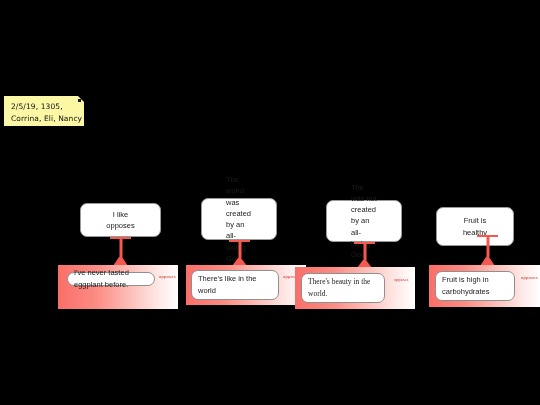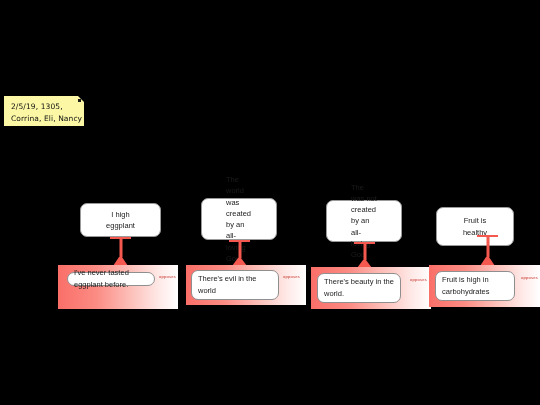--- a/index.html
+++ b/index.html
@@ -132,21 +132,21 @@
 
   <div class="sticky" style="left:4px; top:96px; width:80px; height:30px;">
     <div class="sticky-line">2/5/19, 1305,</div>
     <div class="sticky-line">Corrina, Eli, Nancy</div>
     <span class="sticky-fold"></span>
     <span class="sticky-fold-inner"></span>
   </div>
 
   <div class="group">
     <div class="claim-box" style="left:80px; top:203px; width:81px; height:34px;">
-      <span>I high eggplant</span>
+      <span>I like opposes</span>
     </div>
     <div class="connector" style="left:110px; top:237px; width:21px; height:29px;">
       <span class="conn-tbar"></span>
       <span class="conn-stem" style="height:18px;"></span>
       <span class="conn-flare" style="top:20px; height:9px;"></span>
     </div>
     <div class="oppose-panel" style="left:58px; top:265px; width:120px; height:44px;">
       <div class="oppose-box" style="left:9px; top:7px; width:88px; height:14px;">
         <span>I've never tasted eggplant before.</span>
       </div>
@@ -158,36 +158,36 @@
     <div class="claim-box left-align" style="left:201px; top:198px; width:76px; height:42px;">
       <span>The world was created by an all-loving God.</span>
     </div>
     <div class="connector" style="left:229px; top:240px; width:21px; height:26px;">
       <span class="conn-tbar"></span>
       <span class="conn-stem" style="height:16px;"></span>
       <span class="conn-flare" style="top:18px; height:8px;"></span>
     </div>
     <div class="oppose-panel" style="left:186px; top:265px; width:120px; height:40px;">
       <div class="oppose-box" style="left:5px; top:5px; width:88px; height:30px;">
-        <span>There's evil in the world</span>
+        <span>There's like in the world</span>
       </div>
       <span class="oppose-label" style="left:97px; top:9px;">opposes</span>
     </div>
   </div>
 
   <div class="group">
     <div class="claim-box left-align" style="left:326px; top:200px; width:76px; height:42px;">
       <span>The was not created by an all-loving God</span>
     </div>
     <div class="connector" style="left:354px; top:242px; width:21px; height:26px;">
       <span class="conn-tbar"></span>
       <span class="conn-stem" style="height:16px;"></span>
       <span class="conn-flare" style="top:18px; height:8px;"></span>
     </div>
-    <div class="oppose-panel" style="left:311px; top:267px; width:120px; height:42px;">
+    <div class="oppose-panel" style="left:295px; top:267px; width:120px; height:42px;font-family:Liberation Serif, serif;">
       <div class="oppose-box" style="left:6px; top:6px; width:84px; height:30px;">
         <span>There's beauty in the world.</span>
       </div>
       <span class="oppose-label" style="left:99px; top:10px;">opposes</span>
     </div>
   </div>
 
   <div class="group">
     <div class="claim-box" style="left:436px; top:207px; width:78px; height:39px;">
       <span>Fruit is healthy</span>

